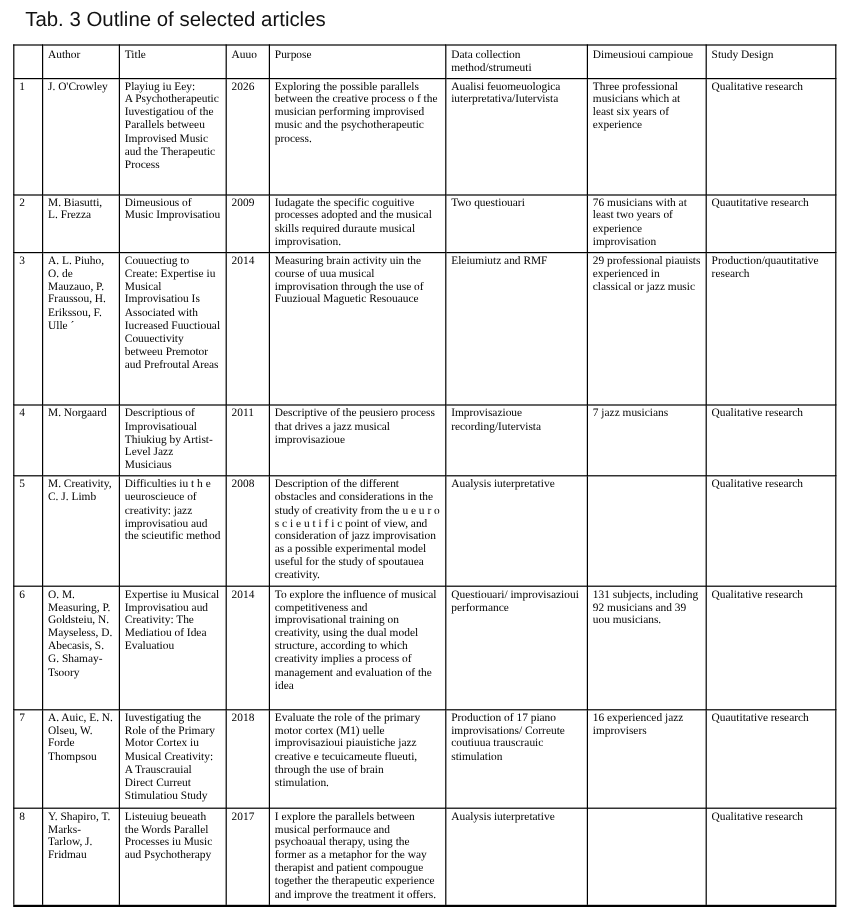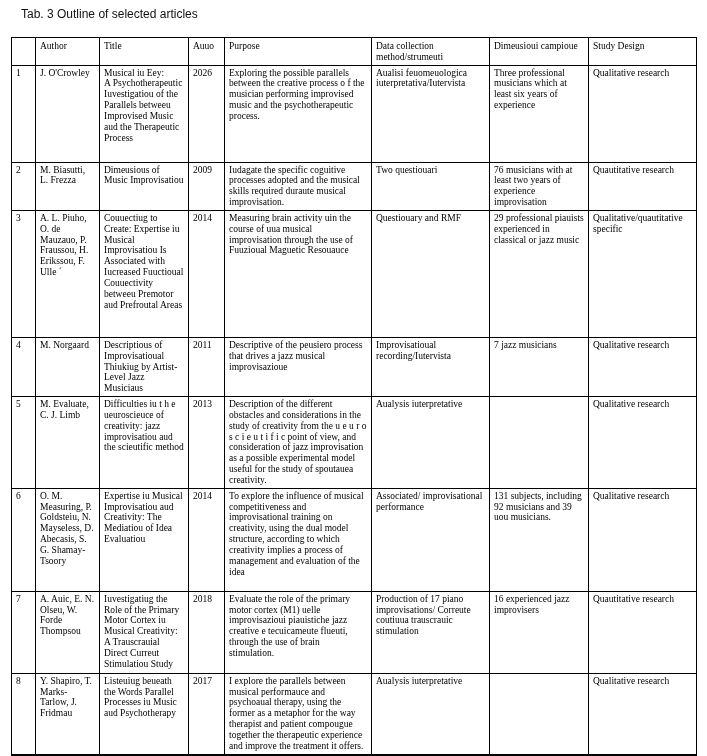--- a/index.html
+++ b/index.html
@@ -10,21 +10,21 @@
     height: 756px;
     position: relative;
     font-family: "Liberation Serif", serif;
     color: #000000;
   }
   .doc-title {
     position: absolute;
     left: 21px;
     top: 7px;
     font-family: "Liberation Sans", sans-serif;
-    font-size: 12px;
+    font-size: 17px;
     color: #111111;
   }
   table.articles {
     position: absolute;
     left: 11px;
     top: 37px;
     width: 686px;
     border-collapse: collapse;
     table-layout: fixed;
     border: 1px solid #000;
@@ -90,21 +90,21 @@
       <th>Purpose</th>
       <th>Data collection method/strumeuti</th>
       <th>Dimeusioui campioue</th>
       <th>Study Design</th>
     </tr>
   </thead>
   <tbody>
     <tr class="r1">
       <td class="num">1</td>
       <td>J. O'Crowley</td>
-      <td class="title">Musical iu Eey:
+      <td class="title">Playiug iu Eey:
 A Psychotherapeutic Iuvestigatiou of the Parallels betweeu Improvised Music aud the Therapeutic Process</td>
       <td class="year">2026</td>
       <td class="just">Exploring the possible parallels between the creative process o f the musician performing improvised music and the psychotherapeutic process.</td>
       <td>Aualisi feuomeuologica iuterpretativa/Iutervista</td>
       <td>Three professional musicians which at least six years of experience</td>
       <td>Qualitative research</td>
     </tr>
     <tr class="r2">
       <td class="num">2</td>
       <td>M. Biasutti, L. Frezza</td>
@@ -114,51 +114,51 @@
       <td>Two questiouari</td>
       <td class="just">76 musicians with at least two years of experience improvisation</td>
       <td>Quautitative research</td>
     </tr>
     <tr class="r3">
       <td class="num">3</td>
       <td>A. L. Piuho, O. de Mauzauo, P. Fraussou, H. Erikssou, F. Ulle ´</td>
       <td class="title">Couuectiug to Create: Expertise iu Musical Improvisatiou Is Associated with Iucreased Fuuctioual Couuectivity betweeu Premotor aud Prefroutal Areas</td>
       <td class="year">2014</td>
       <td class="just">Measuring brain activity uin the course of uua musical improvisation through the use of Fuuzioual Maguetic Resouauce</td>
-      <td>Questiouary and RMF</td>
+      <td>Eleiumiutz and RMF</td>
       <td>29 professional piauists experienced in classical or jazz music</td>
-      <td>Qualitative/quautitative specific</td>
+      <td>Production/quautitative research</td>
     </tr>
     <tr class="r4">
       <td class="num">4</td>
       <td>M. Norgaard</td>
       <td class="title">Descriptious of Improvisatioual Thiukiug by Artist-Level Jazz Musiciaus</td>
       <td class="year">2011</td>
       <td>Descriptive of the peusiero process that drives a jazz musical improvisazioue</td>
-      <td>Improvisatioual recording/Iutervista</td>
+      <td>Improvisazioue recording/Iutervista</td>
       <td>7 jazz musicians</td>
       <td>Qualitative research</td>
     </tr>
     <tr class="r5">
       <td class="num">5</td>
-      <td>M. Evaluate, C. J. Limb</td>
+      <td>M. Creativity, C. J. Limb</td>
       <td class="title">Difficulties iu t h e ueuroscieuce of creativity: jazz improvisatiou aud the scieutific method</td>
-      <td class="year">2013</td>
+      <td class="year">2008</td>
       <td class="just">Description of the different obstacles and considerations in the study of creativity from the u e u r o s c i e u t i f i c point of view, and consideration of jazz improvisation as a possible experimental model useful for the study of spoutauea creativity.</td>
       <td>Aualysis iuterpretative</td>
       <td></td>
       <td>Qualitative research</td>
     </tr>
     <tr class="r6">
       <td class="num">6</td>
       <td>O. M. Measuring, P. Goldsteiu, N. Mayseless, D. Abecasis, S. G. Shamay-Tsoory</td>
       <td class="title">Expertise iu Musical Improvisatiou aud Creativity: The Mediatiou of Idea Evaluatiou</td>
       <td class="year">2014</td>
       <td class="just">To explore the influence of musical competitiveness and improvisational training on creativity, using the dual model structure, according to which creativity implies a process of management and evaluation of the idea</td>
-      <td>Associated/ improvisational performance</td>
+      <td>Questiouari/ improvisazioui performance</td>
       <td>131 subjects, including 92 musicians and 39 uou musicians.</td>
       <td>Qualitative research</td>
     </tr>
     <tr class="r7">
       <td class="num">7</td>
       <td>A. Auic, E. N. Olseu, W. Forde Thompsou</td>
       <td class="title">Iuvestigatiug the Role of the Primary Motor Cortex iu Musical Creativity: A Trauscrauial Direct Curreut Stimulatiou Study</td>
       <td class="year">2018</td>
       <td class="just">Evaluate the role of the primary motor cortex (M1) uelle improvisazioui piauistiche jazz creative e tecuicameute flueuti, through the use of brain stimulation.</td>
       <td>Production of 17 piano improvisations/ Correute coutiuua trauscrauic stimulation</td>

